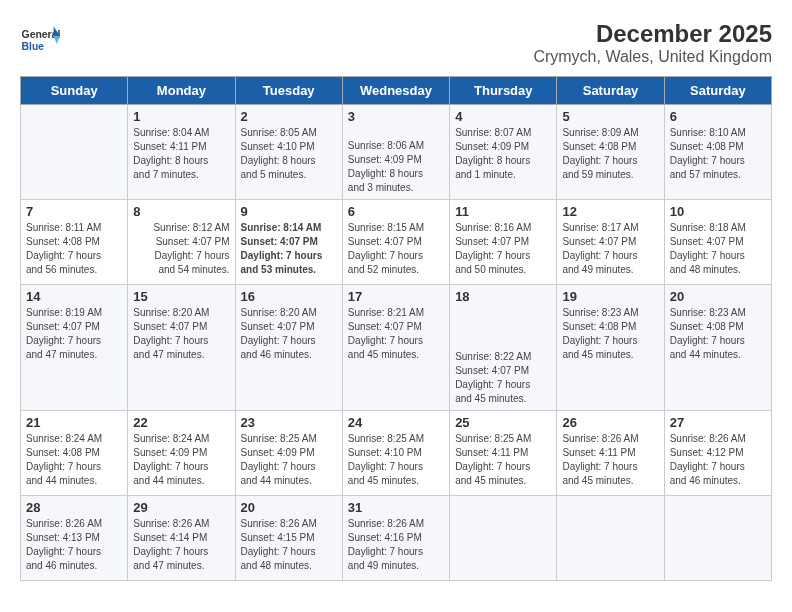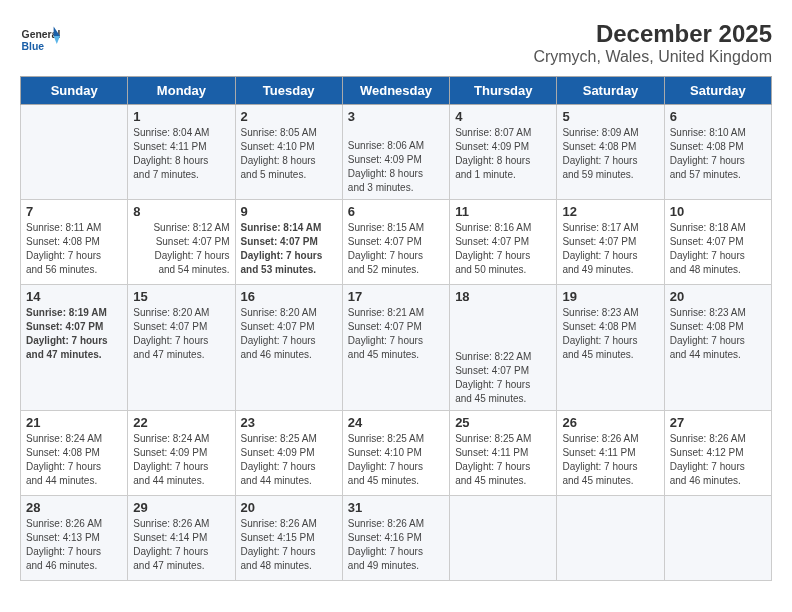--- a/index.html
+++ b/index.html
@@ -204,21 +204,21 @@
           <span class="day-number">10</span>
           <div class="day-info" style="white-space: pre-line;">Sunrise: 8:18 AM
 Sunset: 4:07 PM
 Daylight: 7 hours
 and 48 minutes.</div>
         </td>
       </tr>
       <tr>
         <td>
           <span class="day-number">14</span>
-          <div class="day-info" style="white-space: pre-line; font-weight: bold;">Sunrise: 8:19 AM
+          <div class="day-info" style="white-space: pre-line;">Sunrise: 8:19 AM
 Sunset: 4:07 PM
 Daylight: 7 hours
 and 47 minutes.</div>
         </td>
         <td>
           <span class="day-number">15</span>
           <div class="day-info" style="white-space: pre-line;">Sunrise: 8:20 AM
 Sunset: 4:07 PM
 Daylight: 7 hours
 and 47 minutes.</div>

